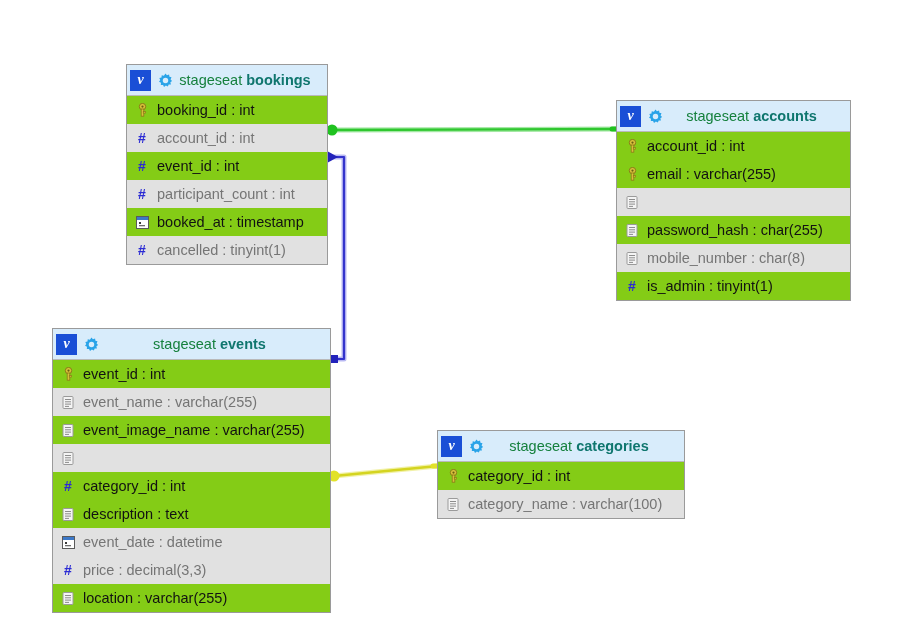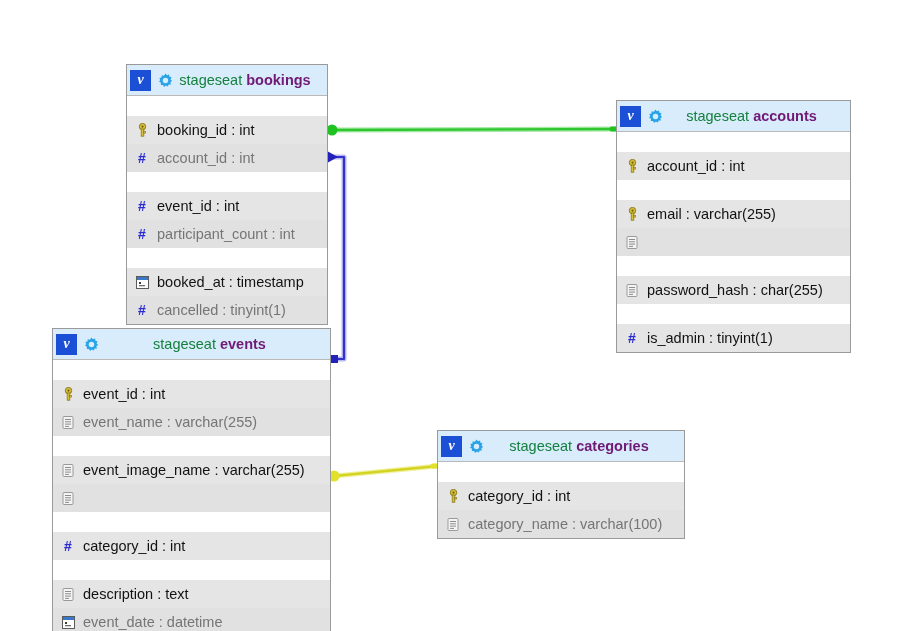--- a/index.html
+++ b/index.html
@@ -88,36 +88,36 @@
     color: #1b1b1b;
     padding-right: 14px;
     white-space: nowrap;
     overflow: hidden;
   }
   .tbl-title .schema {
     color: #15803d;
     font-weight: normal;
   }
   .tbl-title .tname {
-    color: #701a75;
+    color: #0f766e;
     font-weight: bold;
   }
 
   
   .col-row {
     display: flex;
     align-items: center;
     height: 28px;
     box-sizing: border-box;
     padding-left: 7px;
     font-size: 14.5px;
     white-space: nowrap;
     overflow: hidden;
   }
-  .col-row.odd  { background: #e5e5e5; margin-top: 20px; }
+  .col-row.odd  { background: #84cc16; }
   .col-row.even { background: #e1e1e1; }
 
   .col-icon {
     width: 16px;
     height: 16px;
     margin-right: 7px;
     flex: 0 0 auto;
     display: flex;
     align-items: center;
     justify-content: center;
@@ -286,20 +286,32 @@
             <svg width="12" height="13" viewBox="0 0 12 13">
               <rect x="1" y="0.5" width="10" height="12" rx="1" fill="#f4f4f4" stroke="#9a9a9a" stroke-width="1"></rect>
               <rect x="3" y="3" width="6" height="1" fill="#8c8c8c"></rect>
               <rect x="3" y="5.3" width="6" height="1" fill="#8c8c8c"></rect>
               <rect x="3" y="7.6" width="6" height="1" fill="#8c8c8c"></rect>
               <rect x="3" y="9.9" width="4" height="1" fill="#8c8c8c"></rect>
             </svg>
           </span>
           <span class="col-text">password_hash : char(255)</span>
         </div>
+        <div class="col-row even">
+          <span class="col-icon">
+            <svg width="12" height="13" viewBox="0 0 12 13">
+              <rect x="1" y="0.5" width="10" height="12" rx="1" fill="#f4f4f4" stroke="#9a9a9a" stroke-width="1"></rect>
+              <rect x="3" y="3" width="6" height="1" fill="#8c8c8c"></rect>
+              <rect x="3" y="5.3" width="6" height="1" fill="#8c8c8c"></rect>
+              <rect x="3" y="7.6" width="6" height="1" fill="#8c8c8c"></rect>
+              <rect x="3" y="9.9" width="4" height="1" fill="#8c8c8c"></rect>
+            </svg>
+          </span>
+          <span class="col-text">mobile_number : char(8)</span>
+        </div>
         <div class="col-row odd">
           <span class="col-icon">
             <span style="color:#2b2bd4;font-weight:bold;font-size:14px;font-family:'Liberation Sans',sans-serif;line-height:1;">#</span>
           </span>
           <span class="col-text">is_admin : tinyint(1)</span>
         </div>
       </div>
   </div>
 
   <div class="er-table" id="tbl-events">
@@ -394,20 +406,32 @@
             </svg>
           </span>
           <span class="col-text">event_date : datetime</span>
         </div>
         <div class="col-row even">
           <span class="col-icon">
             <span style="color:#2b2bd4;font-weight:bold;font-size:14px;font-family:'Liberation Sans',sans-serif;line-height:1;">#</span>
           </span>
           <span class="col-text">price : decimal(3,3)</span>
         </div>
+        <div class="col-row odd">
+          <span class="col-icon">
+            <svg width="12" height="13" viewBox="0 0 12 13">
+              <rect x="1" y="0.5" width="10" height="12" rx="1" fill="#f4f4f4" stroke="#9a9a9a" stroke-width="1"></rect>
+              <rect x="3" y="3" width="6" height="1" fill="#8c8c8c"></rect>
+              <rect x="3" y="5.3" width="6" height="1" fill="#8c8c8c"></rect>
+              <rect x="3" y="7.6" width="6" height="1" fill="#8c8c8c"></rect>
+              <rect x="3" y="9.9" width="4" height="1" fill="#8c8c8c"></rect>
+            </svg>
+          </span>
+          <span class="col-text">location : varchar(255)</span>
+        </div>
       </div>
   </div>
 
   <div class="er-table" id="tbl-categories">
     <div class="tbl-header">
       <div class="badge-v">v</div>
       <div class="gear-wrap">
         <svg width="15" height="15" viewBox="0 0 16 16" aria-hidden="true">
           <path fill="#29a3e8" d="M8 0.6 L9.5 2.3 L11.8 1.6 L12.2 4 L14.4 4.6 L13.4 6.8
                                   L15 8.5 L13.2 9.9 L13.8 12.2 L11.4 12.3 L10.5 14.5

